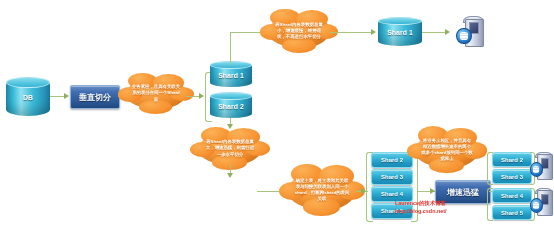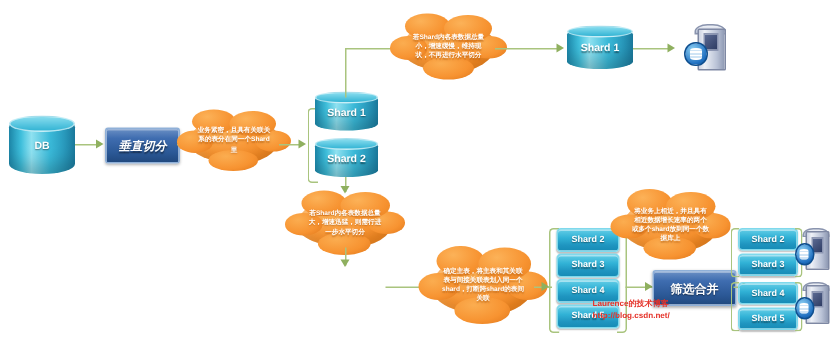--- a/index.html
+++ b/index.html
@@ -214,21 +214,21 @@
 
 <div id="canvas">
 
   <div class="cyl" style="left:6px; top:78px; width:44px; height:38px;">
     <span class="cyl-label">DB</span>
   </div>
 
   <div class="conn h" style="left:50px; top:96px; width:15px;"></div>
   <div class="arrow-r" style="left:64px; top:93px;"></div>
 
-  <div class="procbox" style="left:70px; top:85px; width:48px; height:22px;font-style:italic;">
+  <div class="procbox" style="left:70px; top:85px; width:48px; height:22px;">
     <span>垂直切分</span>
   </div>
 
   <div class="conn h" style="left:118px; top:96px; width:10px;"></div>
 
   <div class="cloud" style="left:126px; top:78px; width:60px; height:31px;">
     <span class="bump-l"></span>
     <span class="bump-r"></span>
     <span class="bump-b"></span>
     <span class="cloud-text">业务紧密，且具有关联关系的表分在同一个Shard里</span>
@@ -319,21 +319,21 @@
   <div class="arrow-r" style="left:430px; top:187.5px;"></div>
 
   <div class="cloud" style="left:415px; top:132px; width:64px; height:36px;">
     <span class="bump-l"></span>
     <span class="bump-r"></span>
     <span class="bump-b"></span>
     <span class="cloud-text">将业务上相近，并且具有相近数据增长速率的两个或多个shard放到同一个数据库上</span>
   </div>
 
   <div class="procbox" style="left:435px; top:180px; width:54px; height:22px;">
-    <span>筛选合并</span>
+    <span>增速迅猛</span>
   </div>
 
   <div class="conn h" style="left:489px; top:190.5px; width:12px;"></div>
   <div class="arrow-r" style="left:495px; top:187.5px;"></div>
 
   <div class="bracket left" style="left:487px; top:152px; width:5px; height:31px;"></div>
 
   <div class="chip" style="left:492px; top:152px; width:38px; height:13px;">
     <span>Shard 2</span>
   </div>

